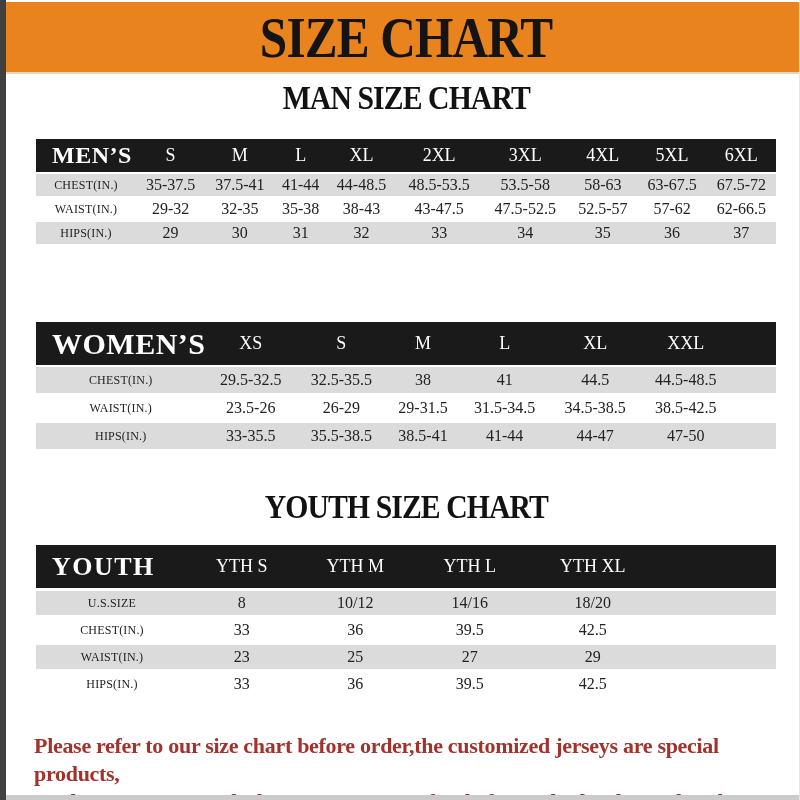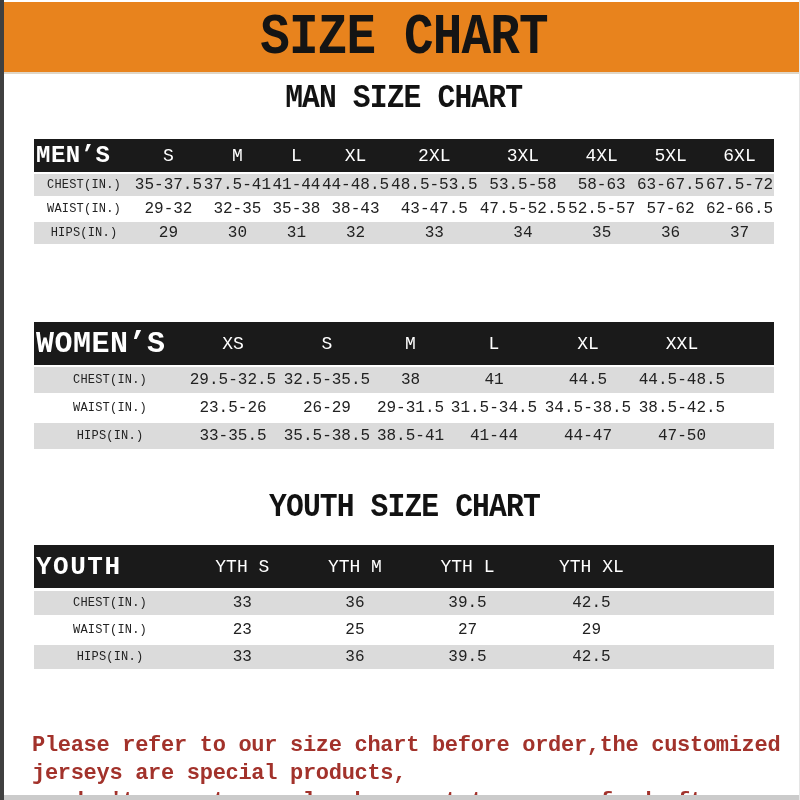--- a/index.html
+++ b/index.html
@@ -1,20 +1,20 @@
 <!DOCTYPE html>
 <html><head>
 <meta charset="utf-8">
 <style>
   * { margin:0; padding:0; box-sizing:border-box; }
   html,body { background:#ffffff; }
   .page {
     position:relative; width:800px; height:800px; background:#ffffff;
-    font-family:Liberation Mono, monospace; overflow:hidden;
-    border-left:4px solid #404040; border-right:1px solid #e5e5e5;
+    font-family:Liberation Serif, serif; overflow:hidden;
+    border-left:6px solid #404040; border-right:1px solid #e5e5e5;
   }
   
   .banner {
     position:absolute; top:2px; left:0; width:800px; height:72px;
     background:#E8831D; display:flex; align-items:center; justify-content:center;
     border-bottom:2px solid #e0d6c6;
   }
   .banner-title {
     display:inline-block; font-size:58px; font-weight:bold; color:#141414;
     letter-spacing:-1px; transform:scaleX(.85); white-space:nowrap;
@@ -33,21 +33,21 @@
   
   table {
     position:absolute; left:30px; width:740px;
     border-collapse:separate; border-spacing:0; table-layout:auto;
   }
   .table-man   { top:139px; }
   .table-women { top:322px; }
   .table-youth { top:545px; }
   thead th { background:#1a1a1a; color:#ffffff; vertical-align:middle; }
   thead th.corner {
-    text-align:left; padding-left:2px; font-weight:bold; letter-spacing:.5px;
+    text-align:left; padding-left:16px; font-weight:bold; letter-spacing:.5px;
     white-space:nowrap;
   }
   .table-man thead th   { height:33px; }
   .table-women thead th { height:43px; }
   .table-youth thead th { height:43px; }
   .table-man   thead th.corner { font-size:24px; width:100px; }
   .table-women thead th.corner { font-size:30px; width:152px; }
   .table-youth thead th.corner { font-size:26px; width:152px; letter-spacing:1.5px;margin-top:27px; }
   thead th.size-col { font-size:18px; font-weight:400; text-align:center; }
   th.spacer, td.spacer { padding:0; }
@@ -194,20 +194,28 @@
         <th class="corner">YOUTH</th>
         <th class="size-col">YTH S</th>
           <th class="size-col">YTH M</th>
           <th class="size-col">YTH L</th>
           <th class="size-col">YTH XL</th>
           <th class="spacer" style="width: 115px;"></th>
       </tr>
     </thead>
     <tbody>
         <tr>
+          <td class="row-label">U.S.SIZE</td>
+          <td>8</td>
+          <td>10/12</td>
+          <td>14/16</td>
+          <td>18/20</td>
+          <td class="spacer"></td>
+        </tr>
+        <tr>
           <td class="row-label">CHEST(IN.)</td>
           <td>33</td>
           <td>36</td>
           <td>39.5</td>
           <td>42.5</td>
           <td class="spacer"></td>
         </tr>
         <tr>
           <td class="row-label">WAIST(IN.)</td>
           <td>23</td>

